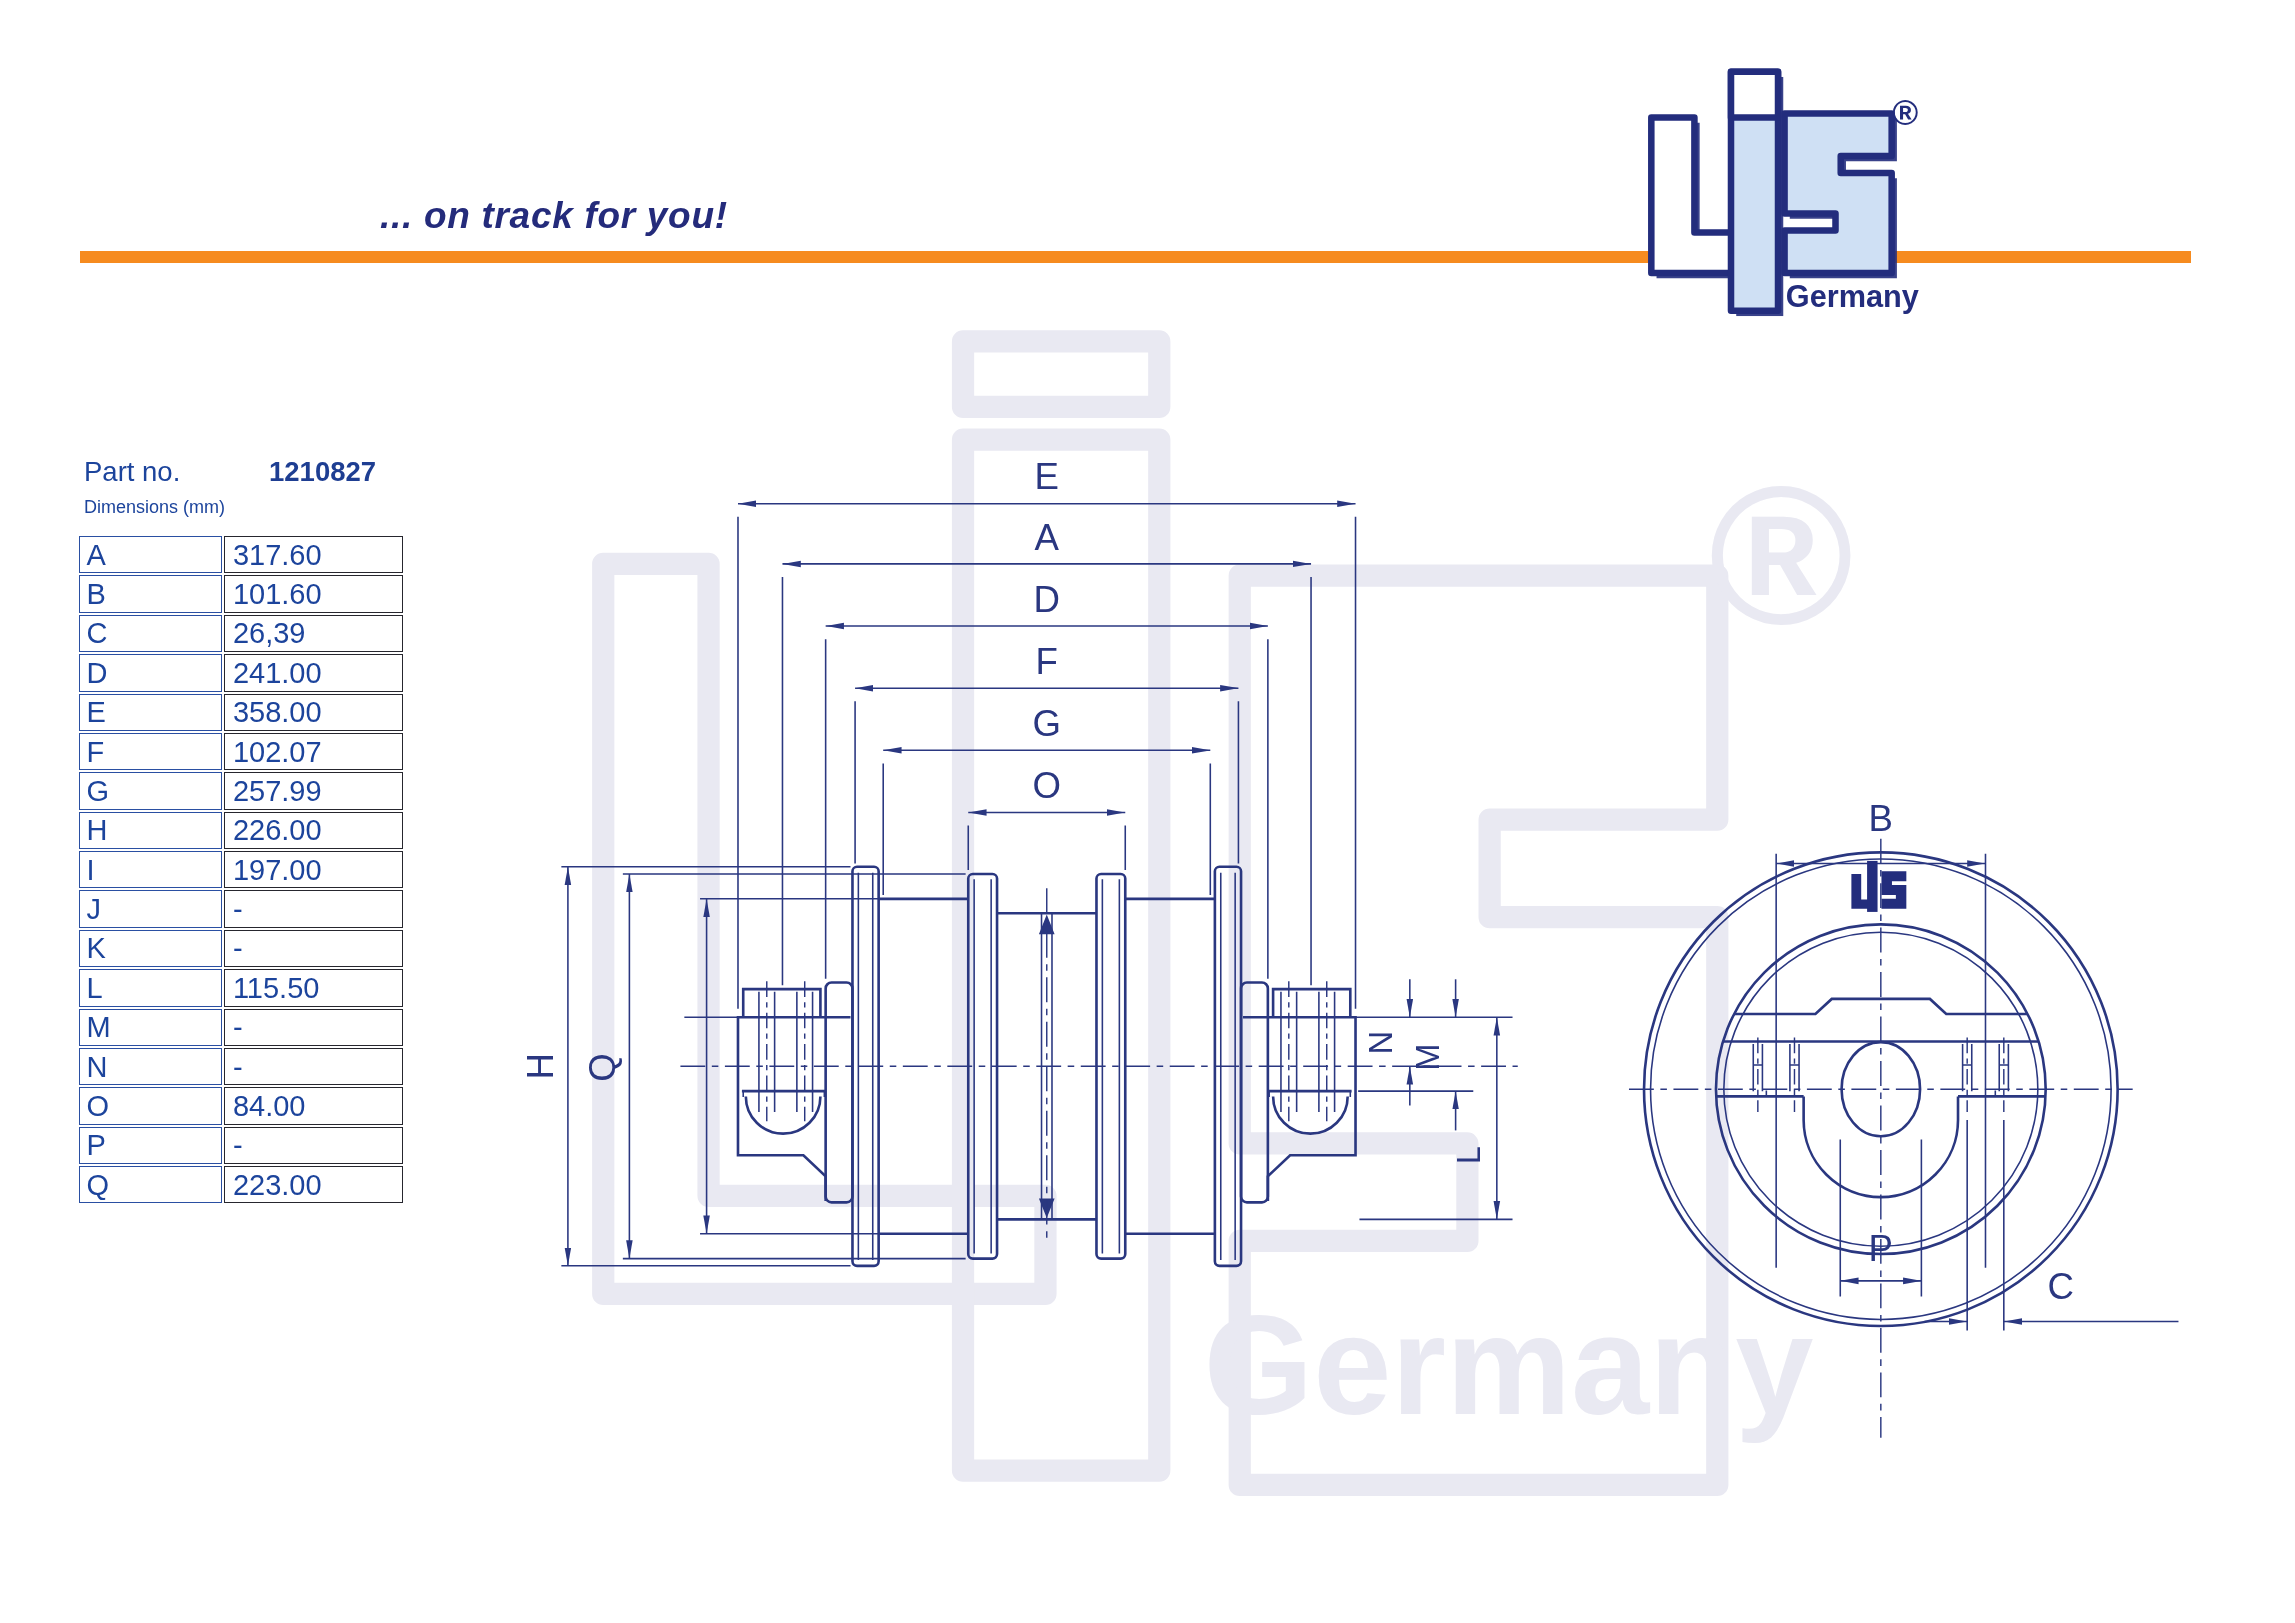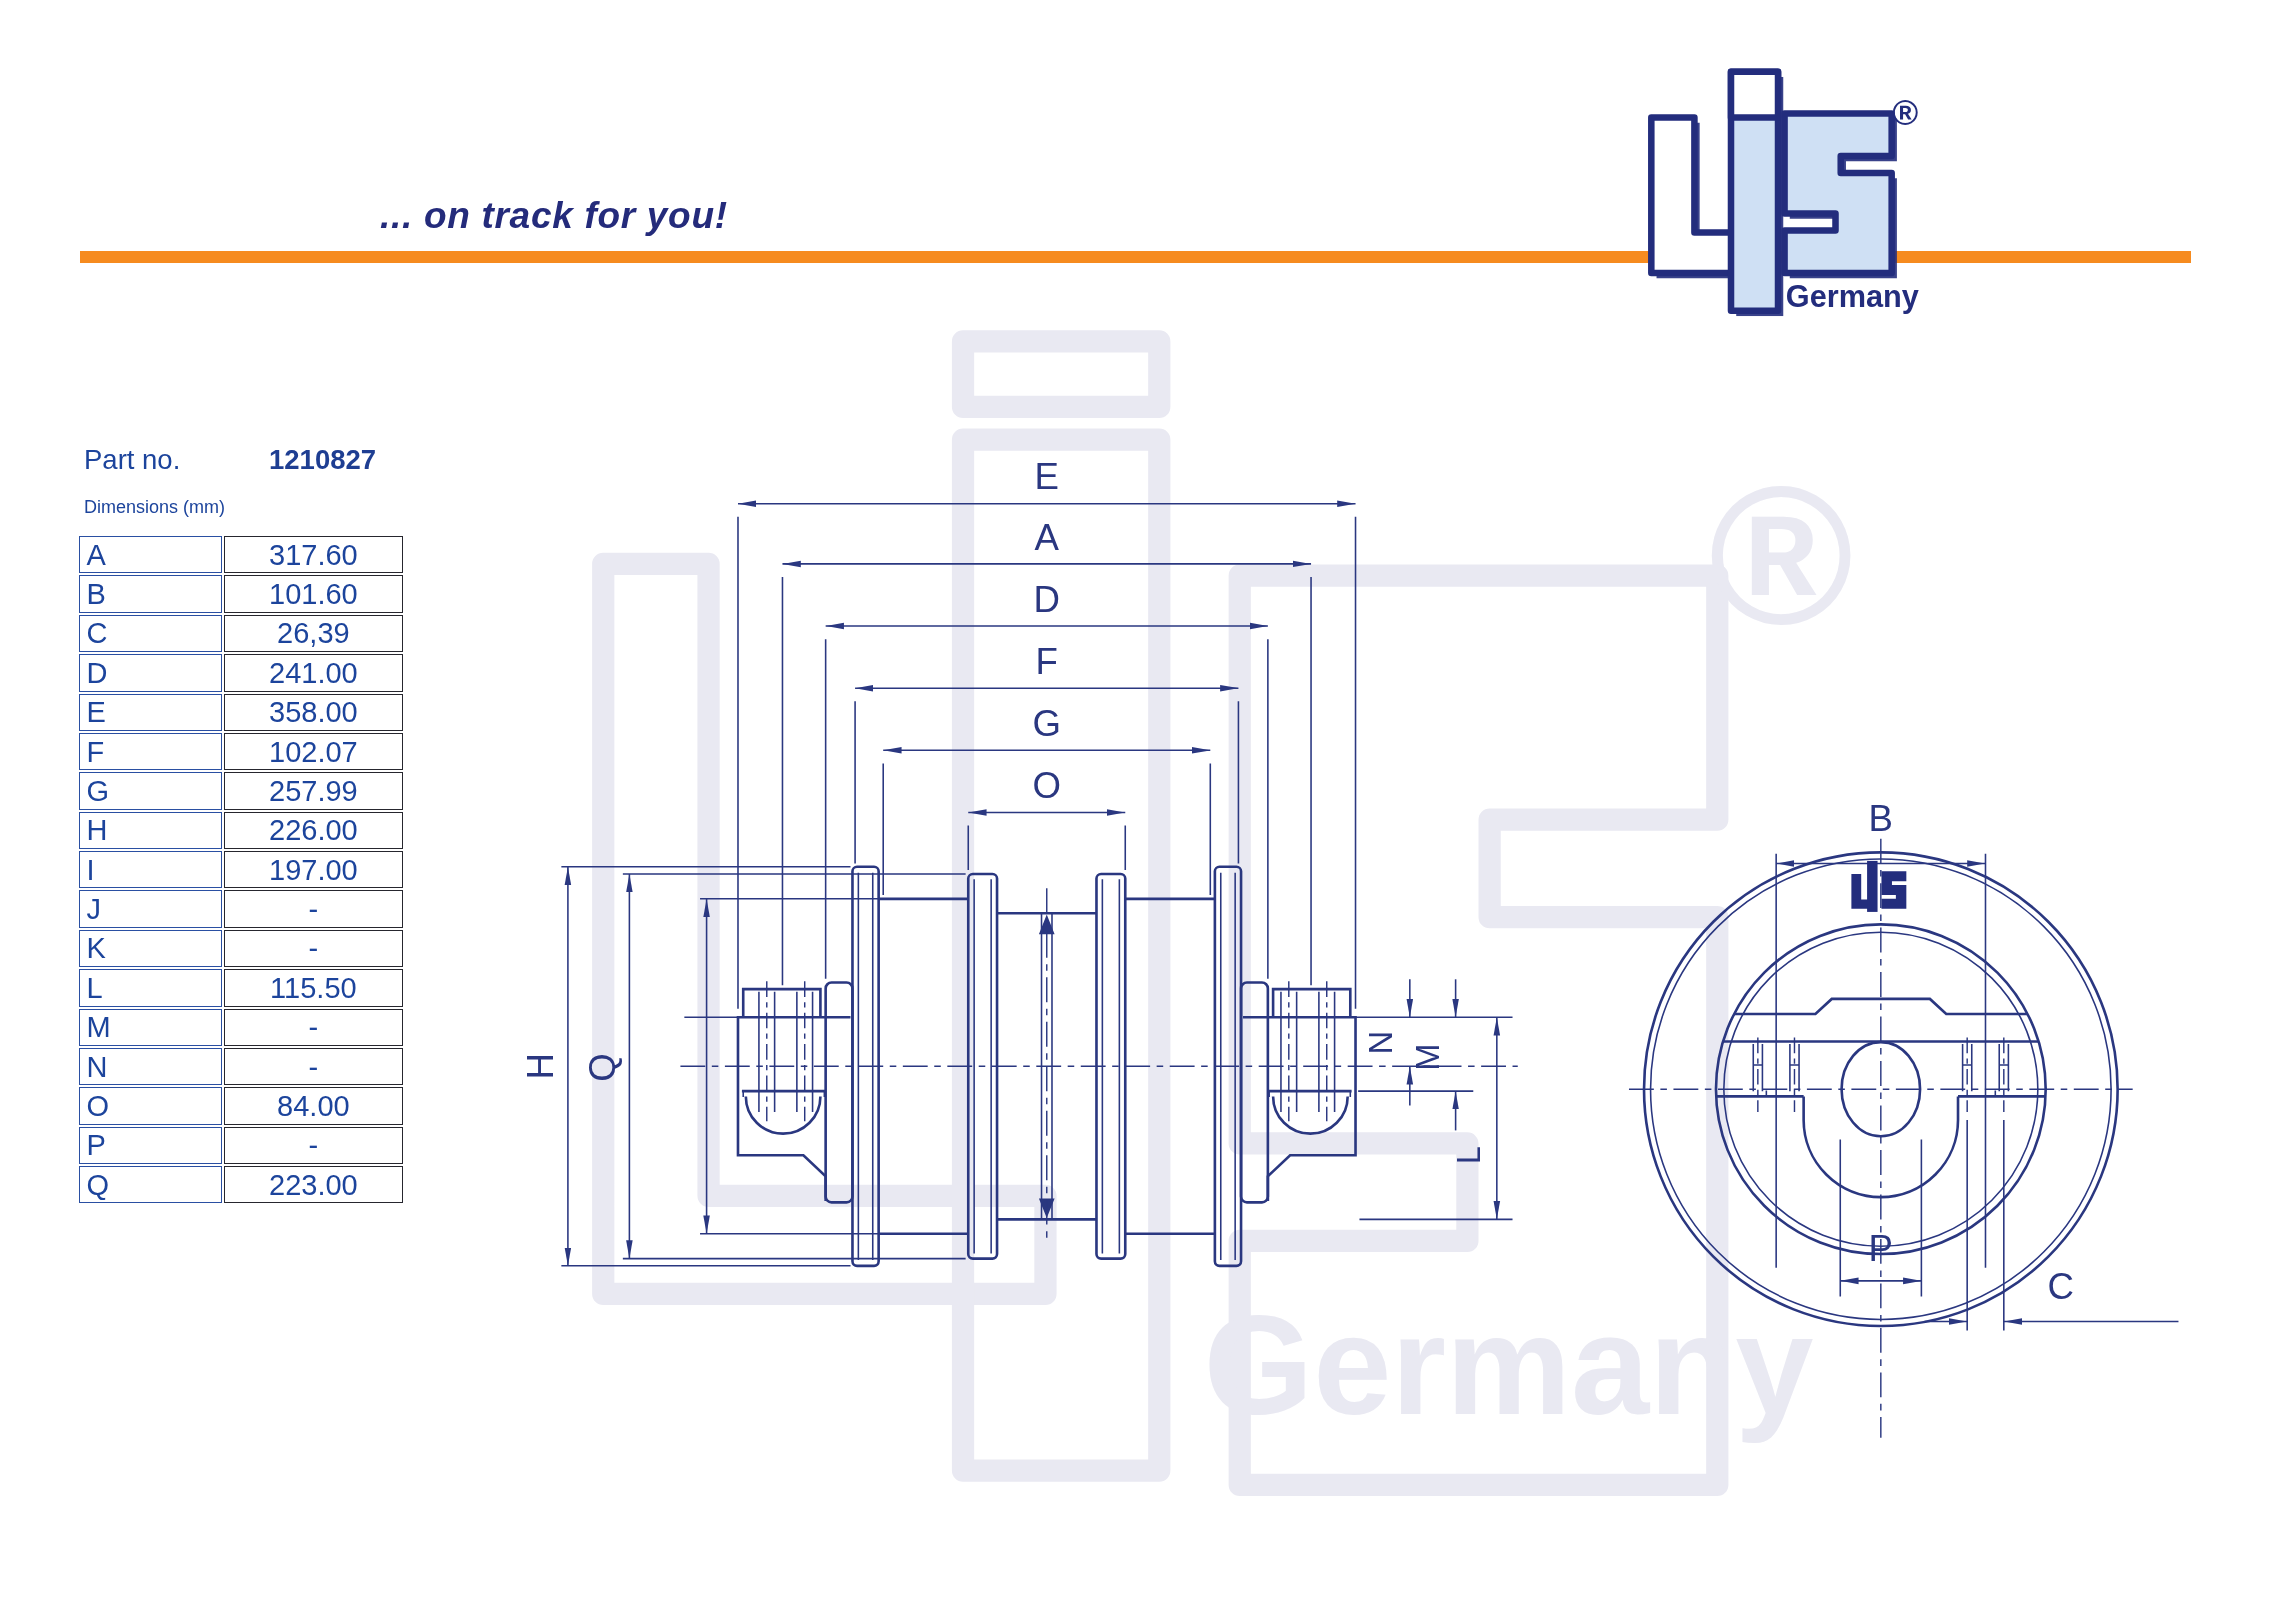--- a/index.html
+++ b/index.html
@@ -11,29 +11,29 @@
   
   #tagline{
     left:380px;top:195px;font-size:37px;font-weight:bold;font-style:italic;
     color:#242B7B;letter-spacing:0.7px;z-index:4;
   }
   #orange-bar{
     left:80px;top:251px;width:2111px;height:11.8px;background:#F68B1F;z-index:3;
   }
   #logo-box{left:1644px;top:60px;width:319px;height:258px;z-index:5;}
   
-  #part-line{left:84px;top:444px;z-index:4;display:flex;font-size:27.5px;color:#1C449C;}
+  #part-line{left:84px;top:456px;z-index:4;display:flex;font-size:27.5px;color:#1C449C;}
   #part-line .plabel{width:185px;}
   #part-line .pnum{font-weight:bold;color:#1E3E92;text-align:right;}
   #dims-label{left:84px;top:497px;font-size:18px;color:#1C449C;z-index:4;}
   #tablewrap{left:77px;top:534px;z-index:4;}
   table{border-collapse:separate;border-spacing:2.6px;}
   td{font-size:29px;color:#1C449C;height:34px;line-height:34px;}
   td.k{border:1.6px solid #2A4FA2;width:128px;padding:0.7px 6.5px;background:#fff;}
-  td.v{border:1.6px solid #26262E;width:161px;padding:0.7px 7.9px;text-align:center;background:#fff;}
+  td.v{border:1.6px solid #26262E;width:161px;padding:0.7px 7.9px;text-align:left;background:#fff;}
   
   #drawing{left:0;top:0;width:2295px;height:1623px;z-index:1;}
   .m{stroke:#2A3780;stroke-width:4;fill:none;}
   .t{stroke:#2A3780;stroke-width:2.4;fill:none;}
   .cl{stroke:#2A3780;stroke-width:2.2;fill:none;stroke-dasharray:38 10 10 10;}
   .clb{stroke:#2A3780;stroke-width:2.2;fill:none;stroke-dasharray:24 8 8 8;}
   .dimtxt{font-family:"Liberation Sans",sans-serif;font-size:56px;fill:#2A3780;text-anchor:middle;}
   .dimtxt2{font-family:"Liberation Sans",sans-serif;font-size:50px;fill:#2A3780;text-anchor:middle;}
   .wm{fill:none;stroke:#E9E9F2;stroke-width:34;stroke-linejoin:round;}
   .wmtext{font-family:"Liberation Sans",sans-serif;font-weight:bold;fill:#E9E9F2;}

